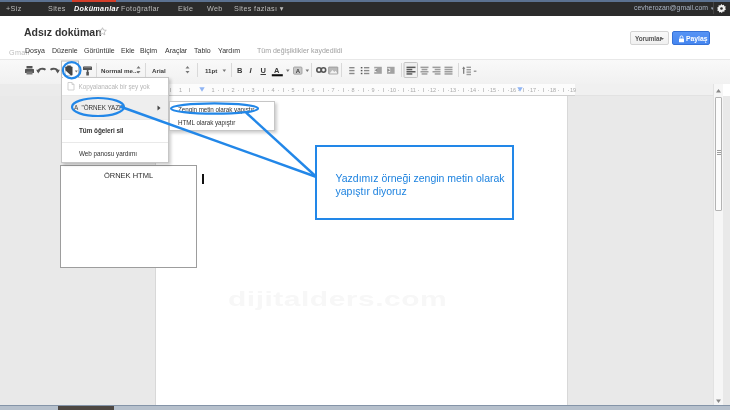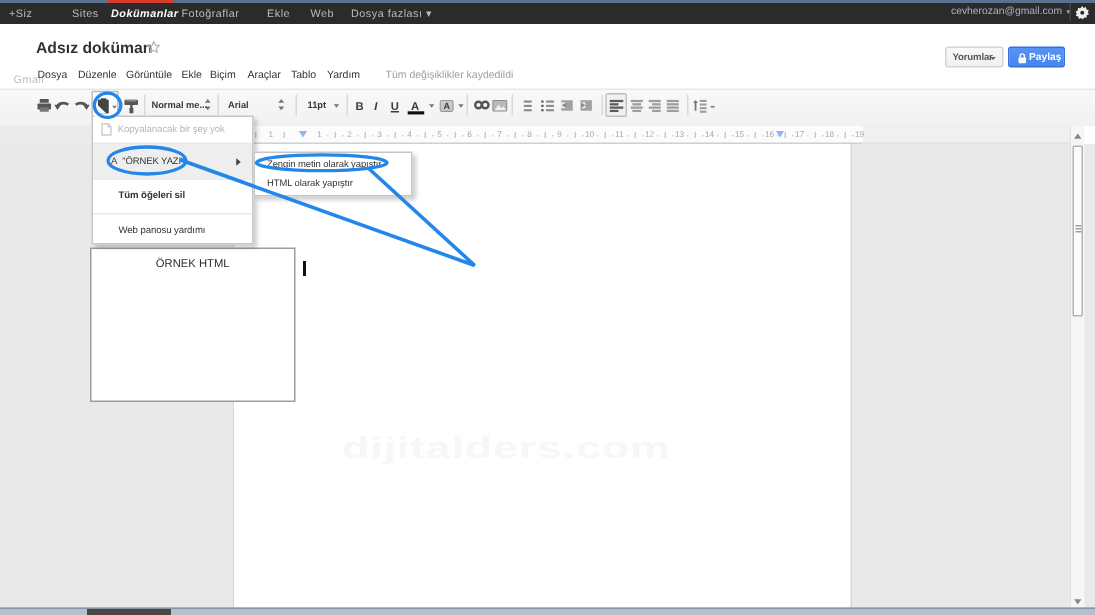--- a/index.html
+++ b/index.html
@@ -60,21 +60,21 @@
   <div id="topbar">
     <div id="topline"></div>
     <div id="redline"></div>
     <span class="tb" style="left:6px;">+Siz</span>
     <span class="tb" style="left:9px;margin-top:44px;">Gmail</span>
     <span class="tb" style="left:48px;">Sites</span>
     <span class="tb" style="left:74px; color:#fff; font-weight:bold;font-style:italic;">Dokümanlar</span>
     <span class="tb" style="left:121px;">Fotoğraflar</span>
     <span class="tb" style="left:178px;">Ekle</span>
     <span class="tb" style="left:207px;">Web</span>
-    <span class="tb" style="left:234px;">Dosya fazlası ▾</span>
+    <span class="tb" style="left:234px;">Sites fazlası ▾</span>
     <span class="tb" style="left:634px; color:#aab4c4; font-size:6.9px; letter-spacing:0px;">cevherozan@gmail.com&nbsp;<span style="font-size:4.5px; color:#9aa4b4;">▼</span></span>
     <span style="position:absolute; left:713px; top:2px; width:1px; height:12px; background:#444;"></span>
     <svg class="abs" style="left:717px; top:4px;" width="9" height="9" viewBox="0 0 11 11">
       <path fill="#efefef" d="M5.5 0 L6.6 1.6 L8.5 0.9 L8.9 2.9 L10.9 3.2 L10 5 L11 6.8 L9.1 7.5 L9 9.5 L7 9.3 L6 11 L4.5 9.7 L2.7 10.5 L2.2 8.5 L0.2 8 L1.1 6.2 L0 4.5 L1.9 3.6 L2 1.6 L4 1.9 Z"></path>
       <circle cx="5.5" cy="5.5" r="1.6" fill="#2b2b2b"></circle>
     </svg>
   </div>
 
   <div id="title">Adsız doküman</div>
   <svg class="abs" style="left:98px; top:27px;" width="9" height="9" viewBox="0 0 10 10">
@@ -381,14 +381,17 @@
   <div class="abs" style="left:62.5px; top:76px; width:15px; height:3.5px; background:#fff;"></div>
 
   <svg class="abs" style="left:0; top:0; pointer-events:none;" width="730" height="410" viewBox="0 0 730 410">
     <line x1="120" y1="106.5" x2="316.5" y2="177" stroke="#2287e8" stroke-width="2.4"></line>
     <line x1="246" y1="112.5" x2="316.5" y2="177" stroke="#2287e8" stroke-width="2.4"></line>
     <ellipse cx="71.7" cy="70.2" rx="8.8" ry="8.1" fill="none" stroke="#2287e8" stroke-width="2.2"></ellipse>
     <ellipse cx="98" cy="107" rx="26" ry="9" fill="none" stroke="#2287e8" stroke-width="2.2"></ellipse>
     <ellipse cx="214.5" cy="108.5" rx="43.5" ry="5.2" fill="none" stroke="#2287e8" stroke-width="2.2"></ellipse>
   </svg>
 
+  <div id="annot">
+      <div>Yazdımız örneği zengin metin olarak<br>yapıştır diyoruz</div>
+    </div>
 
 </div>
 
 </body></html>

